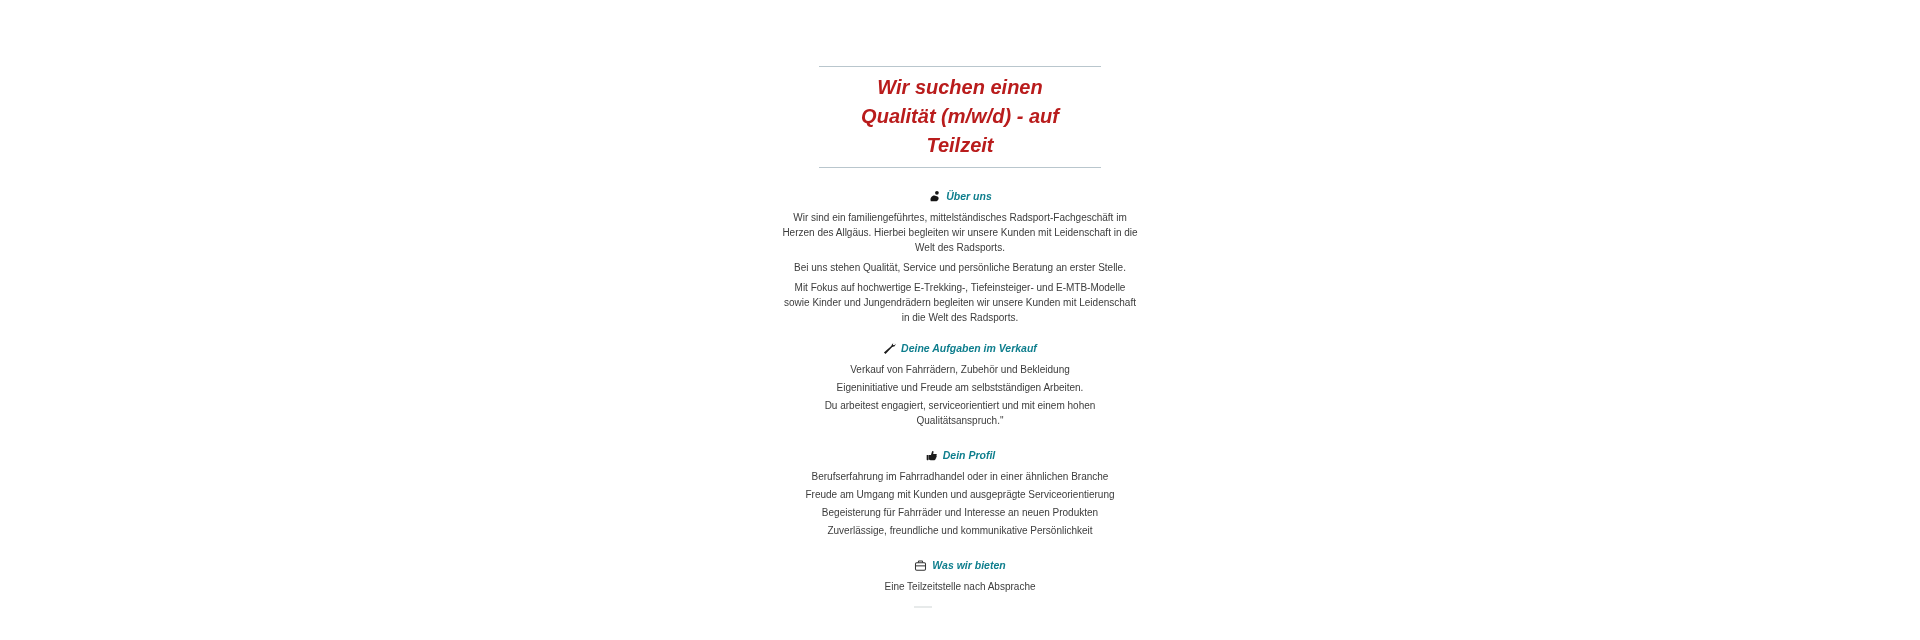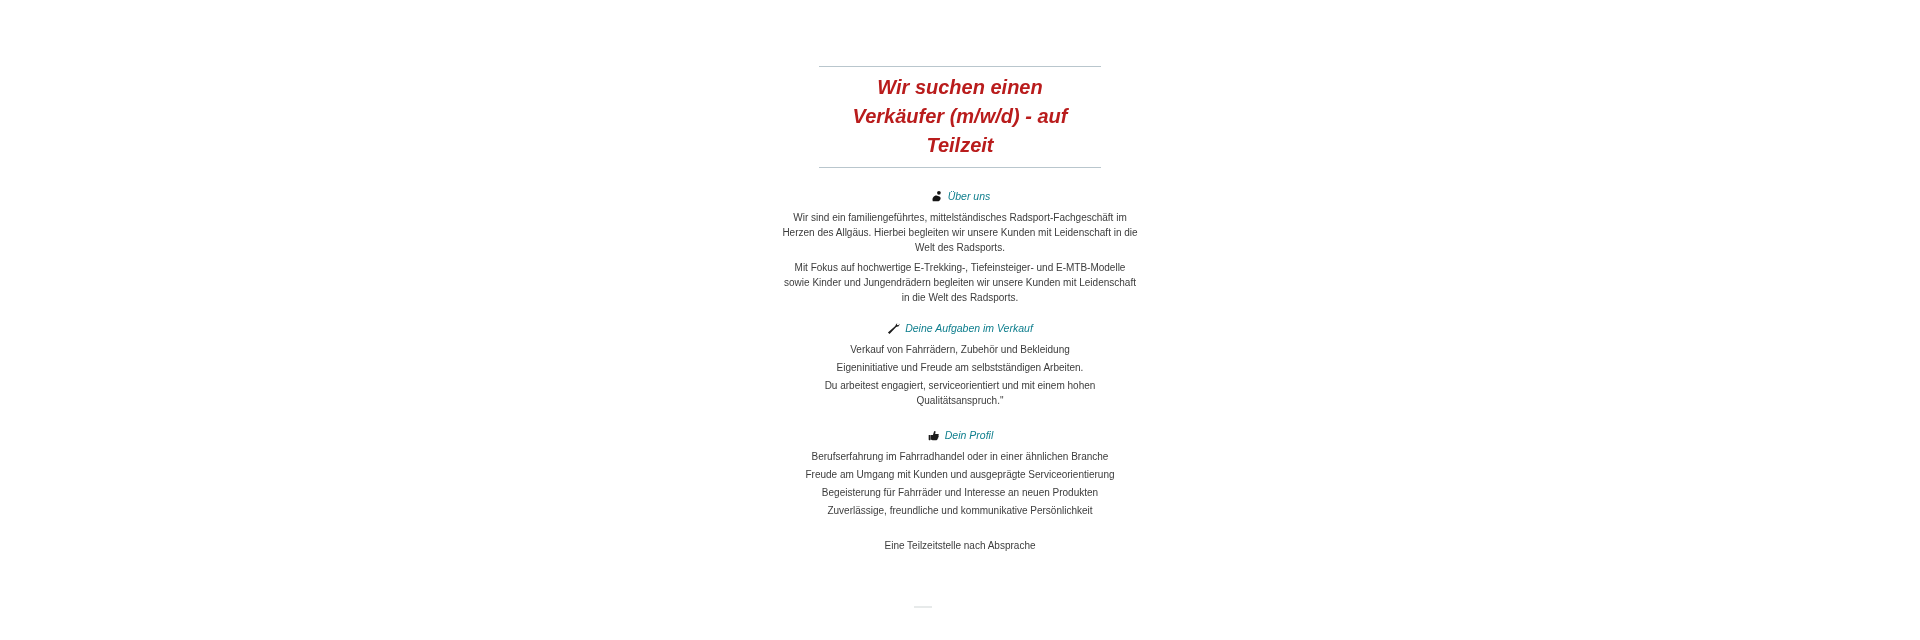--- a/index.html
+++ b/index.html
@@ -37,21 +37,21 @@
   }
   .title .t-line { display: block; }
   .doc-body { margin-top: 21px; }
   .section { margin-bottom: 16px; }
   .section-heading {
     display: flex;
     justify-content: center;
     align-items: center;
     gap: 5px;
     font-style: italic;
-    font-weight: normal;
+    font-weight: bold;
     font-size: 10.5px;
     line-height: 15px;
     color: #0e7e8d;
     margin: 0 0 6px 0;
   }
   .section-heading .icon {
     width: 13px;
     height: 13px;
     display: inline-block;
     flex: 0 0 auto;
@@ -76,39 +76,40 @@
 </style>
 </head>
 <body>
 
 <div class="doc">
 
   <div class="rule"></div>
 
   <h1 class="title">
     <span class="t-line">Wir suchen einen</span>
-    <span class="t-line">Verkäufer (m/w/d) - auf</span>
+    <span class="t-line">Qualität (m/w/d) - auf</span>
     <span class="t-line">Teilzeit</span>
   </h1>
 
   <div class="rule"></div>
 
   <div class="doc-body">
 
     <div class="section">
       <div class="section-heading">
         <span class="icon">
           <svg viewBox="0 0 14 14" xmlns="http://www.w3.org/2000/svg" fill="#151515">
             <circle cx="9.6" cy="3" r="2"></circle>
             <path d="M3 12.2 C1.6 8.6 4.6 5.8 7 6 L10.2 7 C12.4 8 11.4 11.2 9 12.2 Z"></path>
           </svg>
         </span>
         <span>Über uns</span>
       </div>
       <p class="body-text">Wir sind ein familiengeführtes, mittelständisches Radsport-Fachgeschäft im Herzen des Allgäus. Hierbei begleiten wir unsere Kunden mit Leidenschaft in die Welt des Radsports.</p>
+      <p class="body-text">Bei uns stehen Qualität, Service und persönliche Beratung an erster Stelle.</p>
       <p class="body-text">Mit Fokus auf hochwertige E-Trekking-, Tiefeinsteiger- und E-MTB-Modelle sowie Kinder und Jungendrädern begleiten wir unsere Kunden mit Leidenschaft in die Welt des Radsports.</p>
     </div>
 
     <div class="section tight gap-l">
       <div class="section-heading">
         <span class="icon">
           <svg viewBox="0 0 14 14" xmlns="http://www.w3.org/2000/svg" fill="#1c1c1c">
             <path d="M13.2 1.1 L10 1.8 8.9 4.4 1 11.3 2.7 13 9.9 5.4 12.6 4.6 13.9 1.8 12.1 3.5 10.8 3.2 10.5 1.9 Z"></path>
           </svg>
         </span>
@@ -129,19 +130,29 @@
         </span>
         <span>Dein Profil</span>
       </div>
       <p class="body-text">Berufserfahrung im Fahrradhandel oder in einer ähnlichen Branche</p>
       <p class="body-text">Freude am Umgang mit Kunden und ausgeprägte Serviceorientierung</p>
       <p class="body-text">Begeisterung für Fahrräder und Interesse an neuen Produkten</p>
       <p class="body-text">Zuverlässige, freundliche und kommunikative Persönlichkeit</p>
     </div>
 
     <div class="section">
+      <div class="section-heading">
+        <span class="icon">
+          <svg viewBox="0 0 14 14" xmlns="http://www.w3.org/2000/svg" fill="none" stroke="#333333" stroke-width="1.1" stroke-linejoin="round">
+            <rect x="1.6" y="4" width="10.8" height="8" rx="1.3"></rect>
+            <path d="M4.5 4 L5 2.2 9 2.2 9.5 4"></path>
+            <path d="M1.9 7.4 L12.1 7.4"></path>
+          </svg>
+        </span>
+        <span>Was wir bieten</span>
+      </div>
       <p class="body-text">Eine Teilzeitstelle nach Absprache</p>
     </div>
 
   </div>
 </div>
 
 <div class="faded-artifact"></div>
 
 </body></html>

